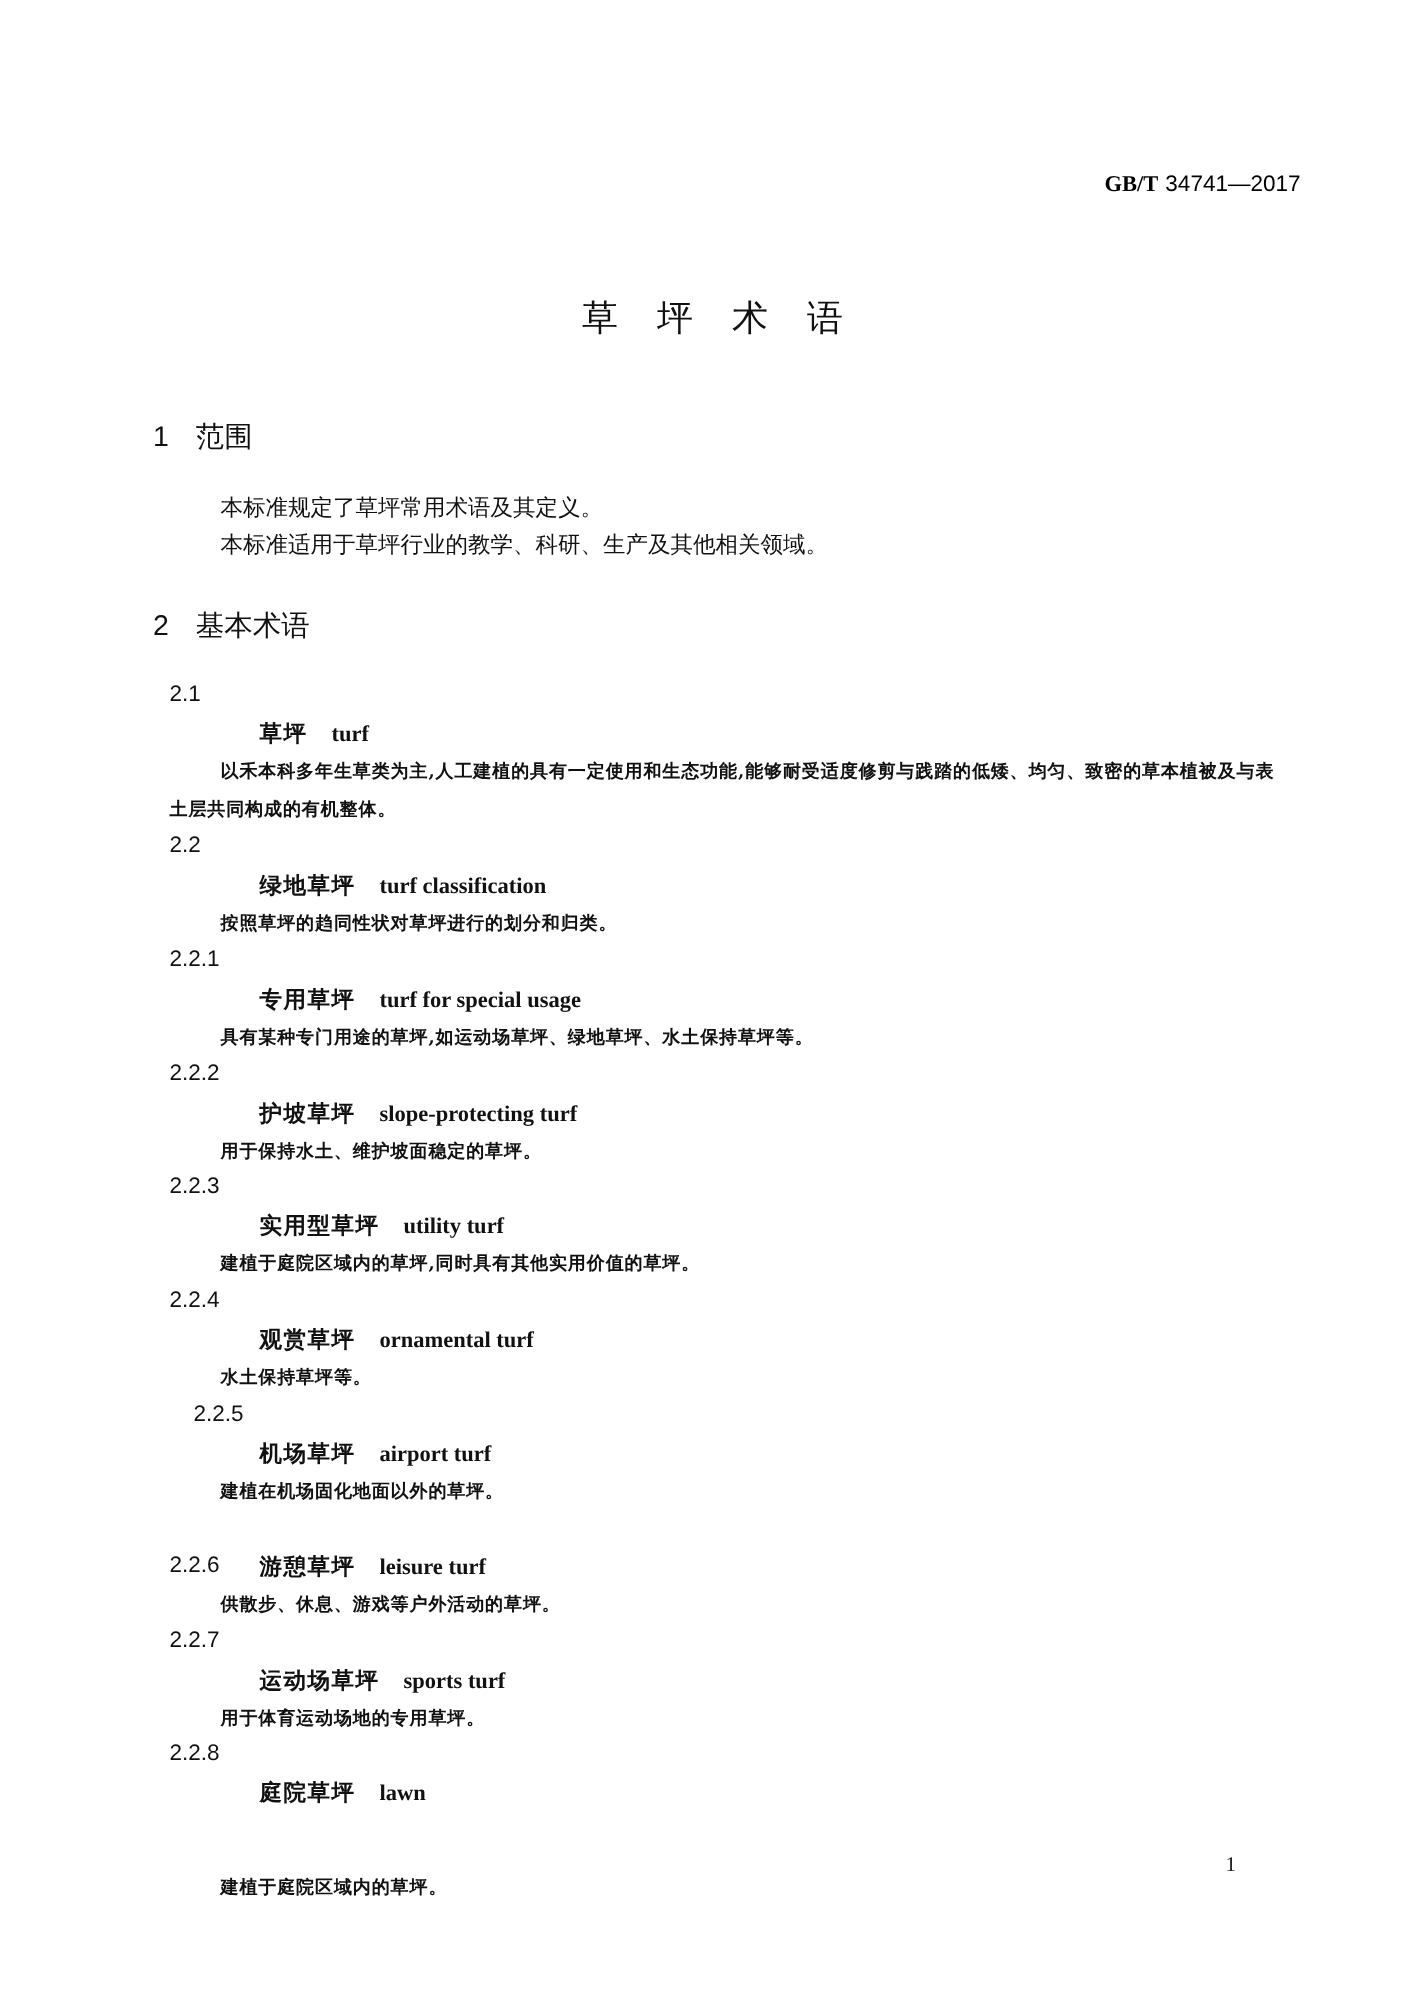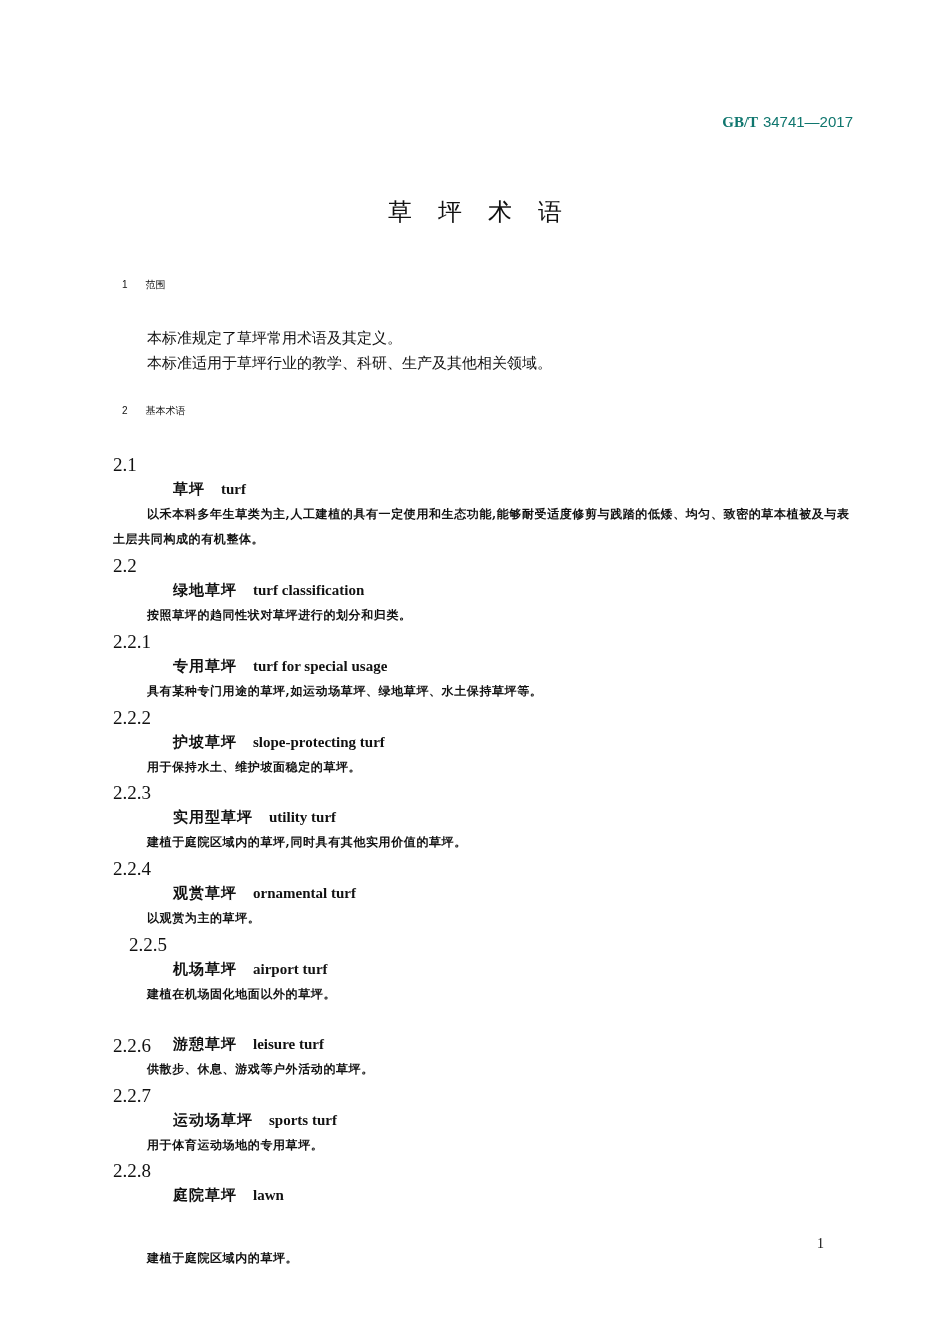--- a/index.html
+++ b/index.html
@@ -2,41 +2,41 @@
 <html><head>
 <meta charset="utf-8">
 <style>
   html, body { margin: 0; padding: 0; background: #ffffff; }
   body {
     width: 950px; height: 1344px; position: relative; overflow: hidden;
     color: #111111;
     font-family: "DejaVu Serif", "Liberation Serif", serif;
   }
   .std-code {
-    position: absolute; top: 113px; right: 97px;
-    font-size: 15px; color: #0f766e;
+    position: absolute; top: 113px; right: 83px;
+    font-size: 15px; color: #000000;
   }
   .std-code .gbt { font-family: "Liberation Serif", serif; font-weight: bold; }
   .std-code .num { font-family: "Liberation Sans", sans-serif; }
   .title {
     position: absolute; top: 196px; left: 0; width: 950px; text-align: center;
     font-family: "DejaVu Sans", sans-serif; font-size: 24px; letter-spacing: 26px;
     padding-left: 26px; box-sizing: border-box;
   }
   .sec-head {
-    position: absolute; left: 122px;
-    font-family: "DejaVu Sans", sans-serif; font-size: 10px;
+    position: absolute; left: 102px;
+    font-family: "DejaVu Sans", sans-serif; font-size: 19px;
   }
   .sec-head .n { margin-right: 18px; font-family: "Liberation Sans", sans-serif; }
   .para {
     position: absolute; left: 147px; font-size: 15px; line-height: 25px;
   }
   .term-no {
-    position: absolute; left: 113px; font-family: Liberation Serif, serif;
-    font-size: 19px;
+    position: absolute; left: 113px; font-family: Liberation Sans, sans-serif;
+    font-size: 15px;
   }
   .term-name {
     position: absolute; left: 147px; font-size: 15px; font-weight: bold; margin-left: 26px;
   }
   .term-name .zh { font-family: "DejaVu Sans", sans-serif; font-weight: bold; letter-spacing: 1px; }
   .term-name .en { font-family: "Liberation Serif", serif; font-weight: bold; margin-left: 16px; }
   .term-def {
     position: absolute; left: 113px; width: 737px; font-size: 12px; line-height: 25px;
     text-indent: 34px; letter-spacing: 0.6px; font-weight: bold;
   }
@@ -92,21 +92,21 @@
 <div class="term-no" style="top:782px;">2.2.3</div>
 <div class="term-name" style="top:808px;">
   <span class="zh">实用型草坪</span><span class="en">utility turf</span>
 </div>
 <div class="term-def" style="top:830px;">建植于庭院区域内的草坪,同时具有其他实用价值的草坪。</div>
 
 <div class="term-no" style="top:858px;">2.2.4</div>
 <div class="term-name" style="top:884px;">
   <span class="zh">观赏草坪</span><span class="en">ornamental turf</span>
 </div>
-<div class="term-def" style="top:906px;">以观赏为主的草坪。</div>
+<div class="term-def" style="top:906px;">水土保持草坪等。</div>
 
 <div class="term-no" style="top:934px;margin-left:16px;">2.2.5</div>
 <div class="term-name" style="top:960px;">
   <span class="zh">机场草坪</span><span class="en">airport turf</span>
 </div>
 <div class="term-def" style="top:982px;">建植在机场固化地面以外的草坪。</div>
 
 <div class="term-no" style="top:1035px;">2.2.6</div>
 <div class="term-name" style="top:1035px;">
   <span class="zh">游憩草坪</span><span class="en">leisure turf</span>

